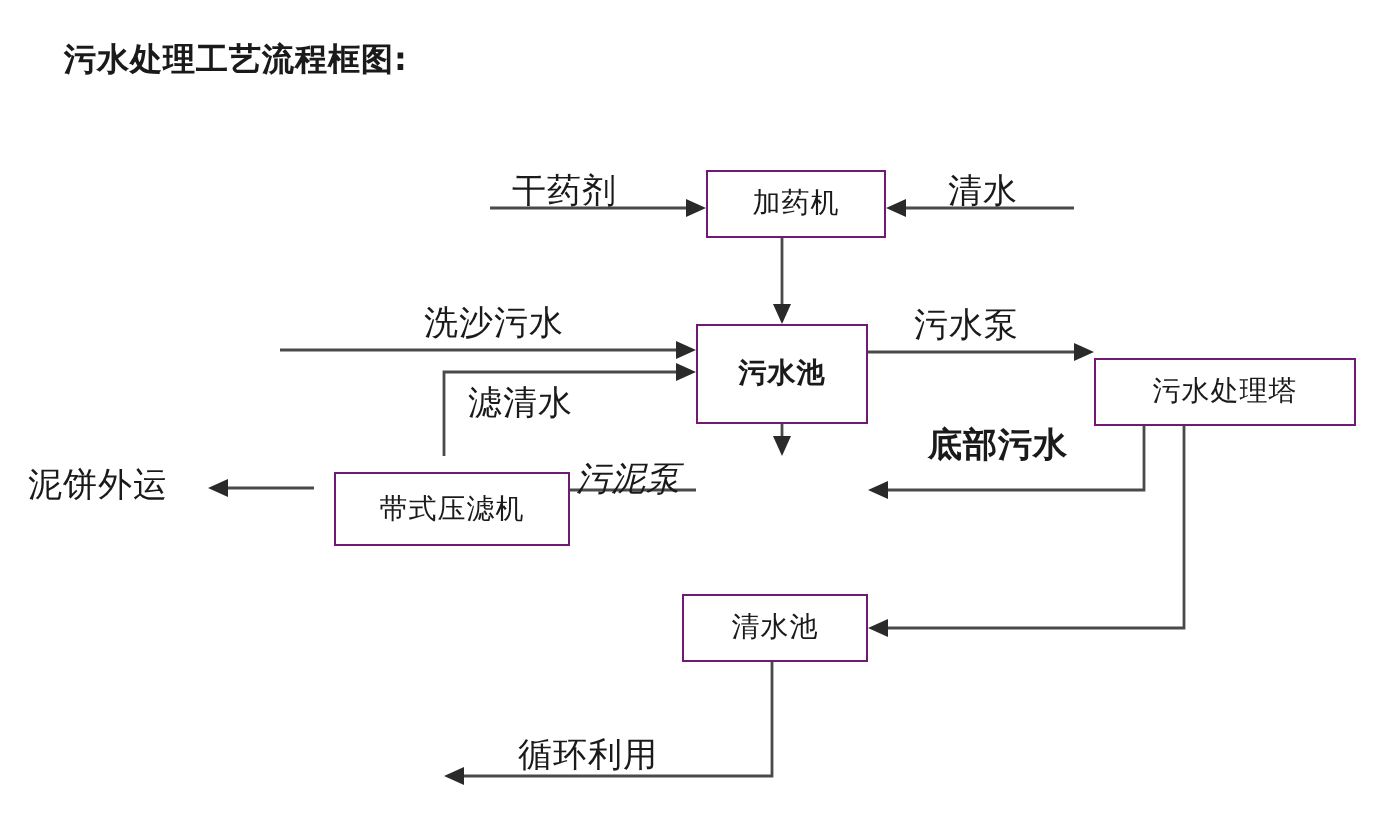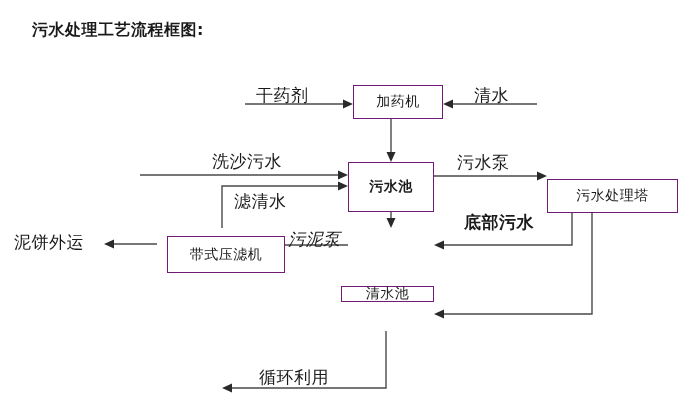--- a/index.html
+++ b/index.html
@@ -100,21 +100,21 @@
 
   <div class="node" style="left:547px;top:162px;width:131px;height:34px;margin-top:17px;">
     <span>污水处理塔</span>
   </div>
 
   <div class="node" style="left:157px;top:236px;width:118px;height:37px;margin-left:10px;">
     <span>带式压滤机</span>
   </div>
 
 
-  <div class="node" style="left:341px;top:286px;width:93px;height:16px;font-family:Liberation Serif, serif;">
+  <div class="node" style="left:341px;top:297px;width:93px;height:34px;font-family:Liberation Serif, serif;">
     <span>清水池</span>
   </div>
 
   <div class="edge-label" style="left:256px;top:84px;">干药剂</div>
 
   <div class="edge-label" style="left:474px;top:84px;">清水</div>
 
   <div class="edge-label" style="left:168px;top:150px;margin-left:44px;">洗沙污水</div>
 
   <div class="edge-label" style="left:234px;top:190px;">滤清水</div>

